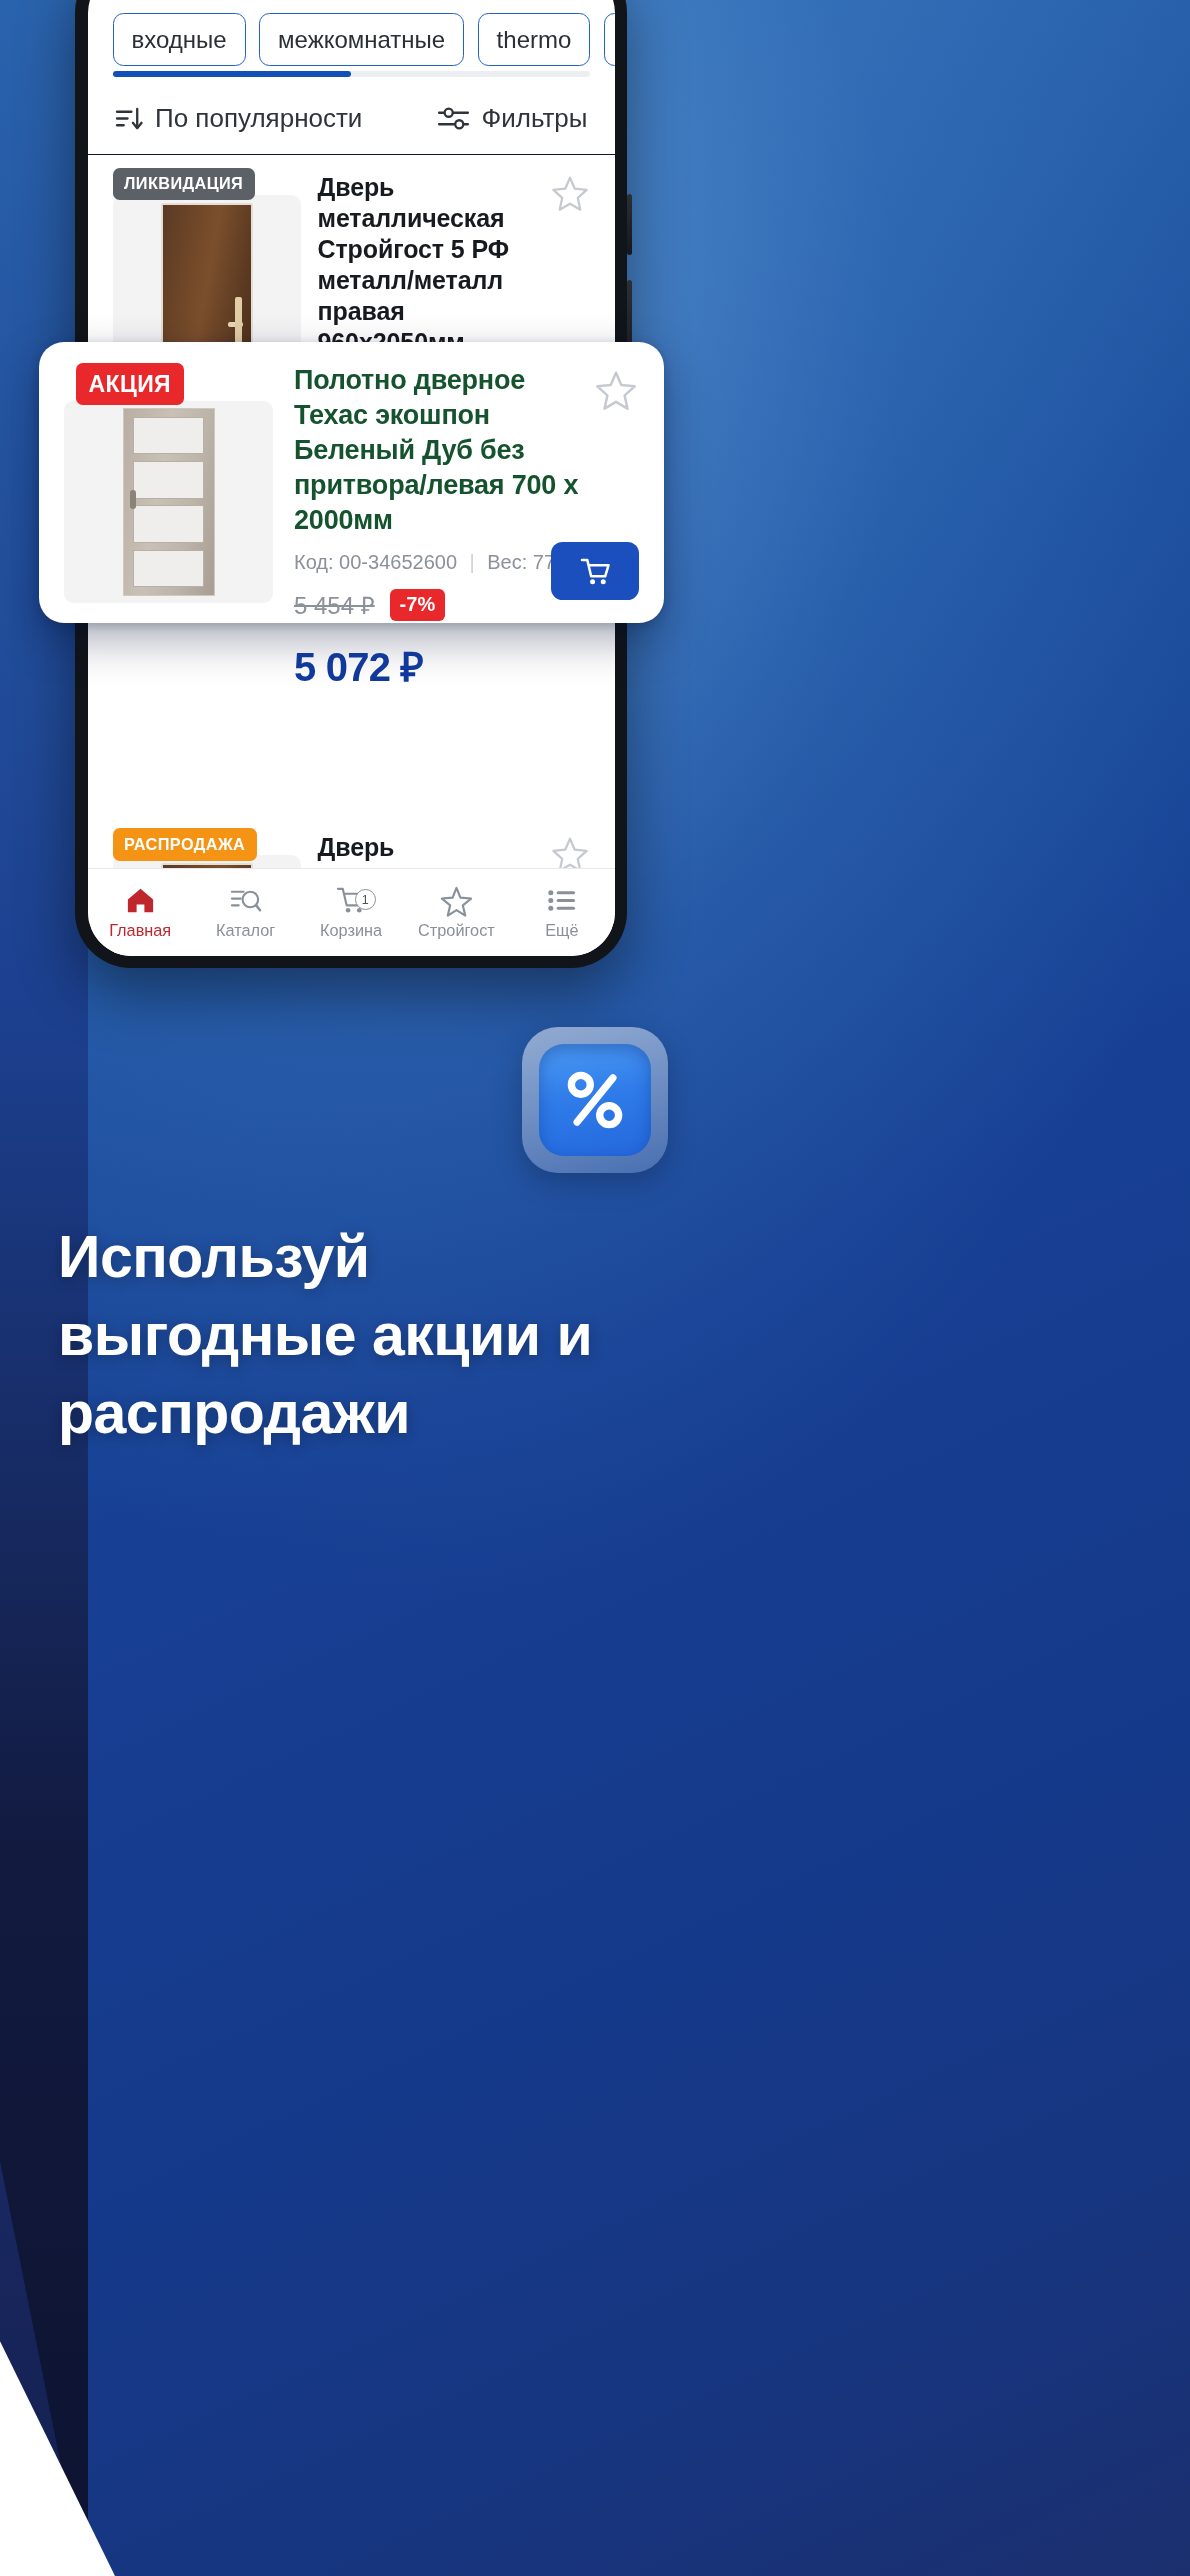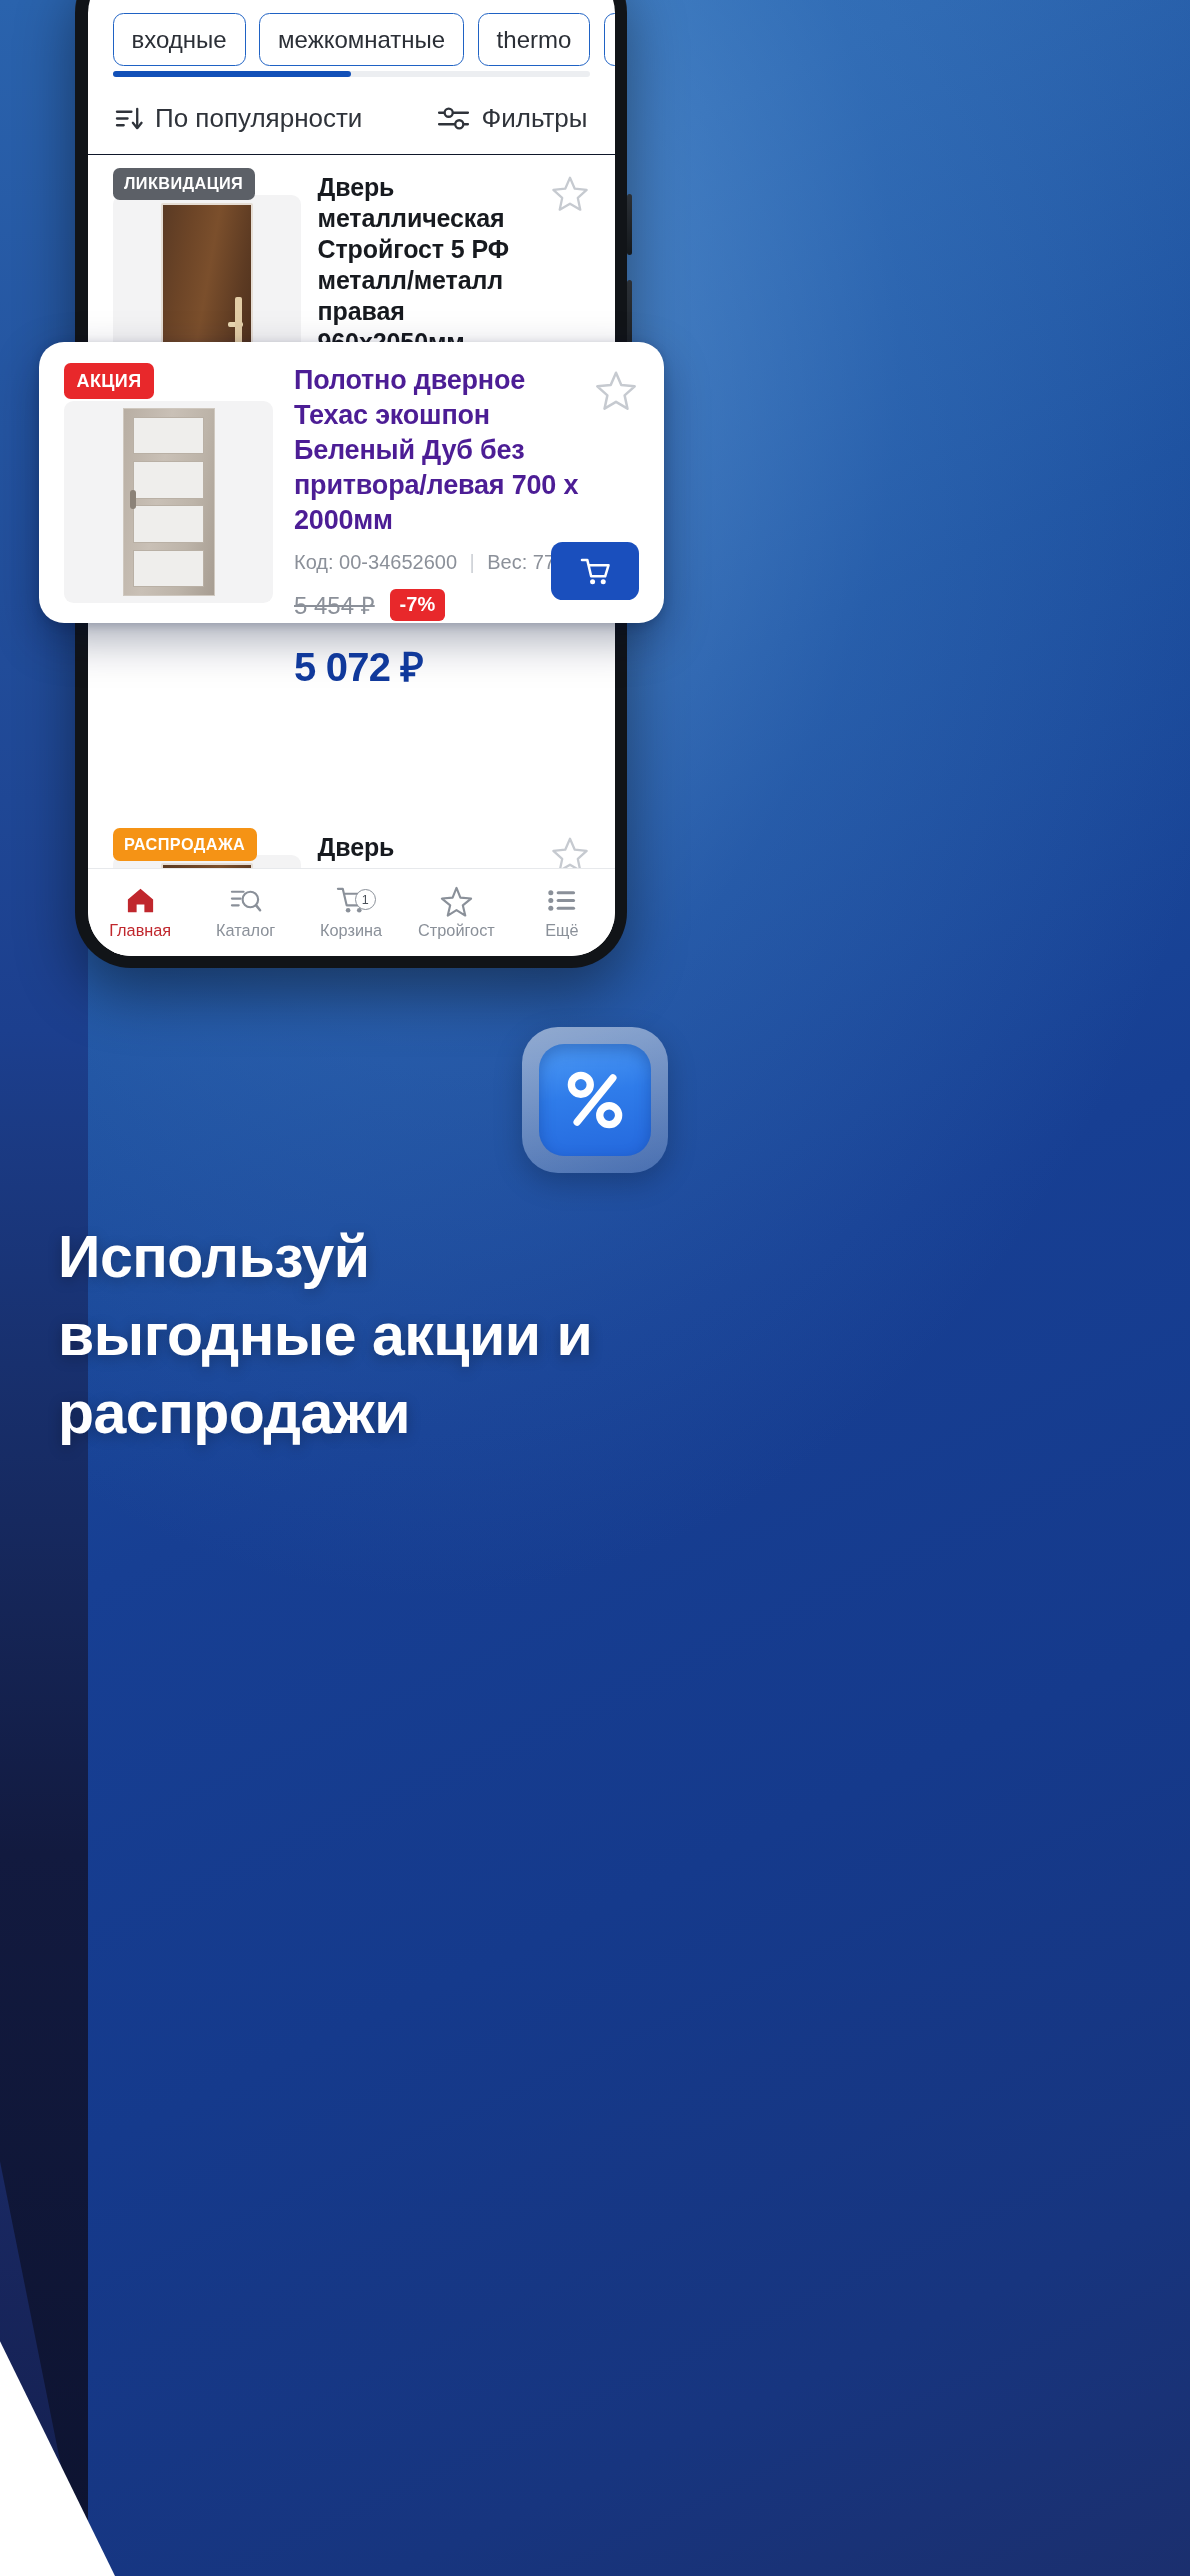--- a/index.html
+++ b/index.html
@@ -192,31 +192,31 @@
     width:625px; height:281px;
     background:#fff;
     border-radius:25px;
     box-shadow:0 17px 44px rgba(4,16,50,.34), 0 2.9px 9.6px rgba(4,16,50,.18);
     display:flex; gap:21px;
     padding:21px 25px 19px 25px;
     z-index:40;
   }
   #hl-media { position:relative; width:209px; flex:0 0 209px; }
   #hl-badge {
-    position:absolute; left:0; top:0; z-index:3;
-    background:#e8282b; color:#fff; font-size:18px; font-weight:bold;
+    position:absolute; left:12px; top:0; z-index:3;
+    background:#e8282b; color:#fff; font-size:23px; font-weight:bold;
     padding:7.7px 12.5px; border-radius:6.7px; letter-spacing:0.4px;
   }
   #hl-thumb {
     margin-top:38px; width:209px; height:202px;
     background:#f3f3f4; border-radius:9.6px;
     display:flex; align-items:center; justify-content:center; overflow:hidden;
   }
   #hl-info { flex:1 1 auto; position:relative; padding-right:59px; }
-  #hl-title { font-size:27px; line-height:1.3; font-weight:bold; color:#4c1d95; letter-spacing:-0.2px; }
+  #hl-title { font-size:27px; line-height:1.3; font-weight:bold; color:#14532d; letter-spacing:-0.2px; }
   #hl-meta { margin-top:12.5px; font-size:20px; color:#8b9099; display:flex; gap:12.5px; align-items:center; }
   #hl-priceline { margin-top:14.4px; display:flex; align-items:center; gap:15.3px; }
   #hl-old { font-size:24px; color:#8b9099; text-decoration:line-through; }
   #hl-disc { background:#e8282b; color:#fff; font-size:20px; font-weight:bold; padding:4.8px 9.6px; border-radius:5.8px; }
   #hl-new { margin-top:17px; font-size:40px; font-weight:bold; color:#10399b; letter-spacing:-0.8px; }
   #hl-fav { position:absolute; right:0; top:3.8px; width:46px; height:46px; }
   #hl-cart {
     position:absolute; right:0; bottom:3.8px;
     width:88px; height:58px; border-radius:11.5px; background:#1a4fbd;
     display:flex; align-items:center; justify-content:center;

